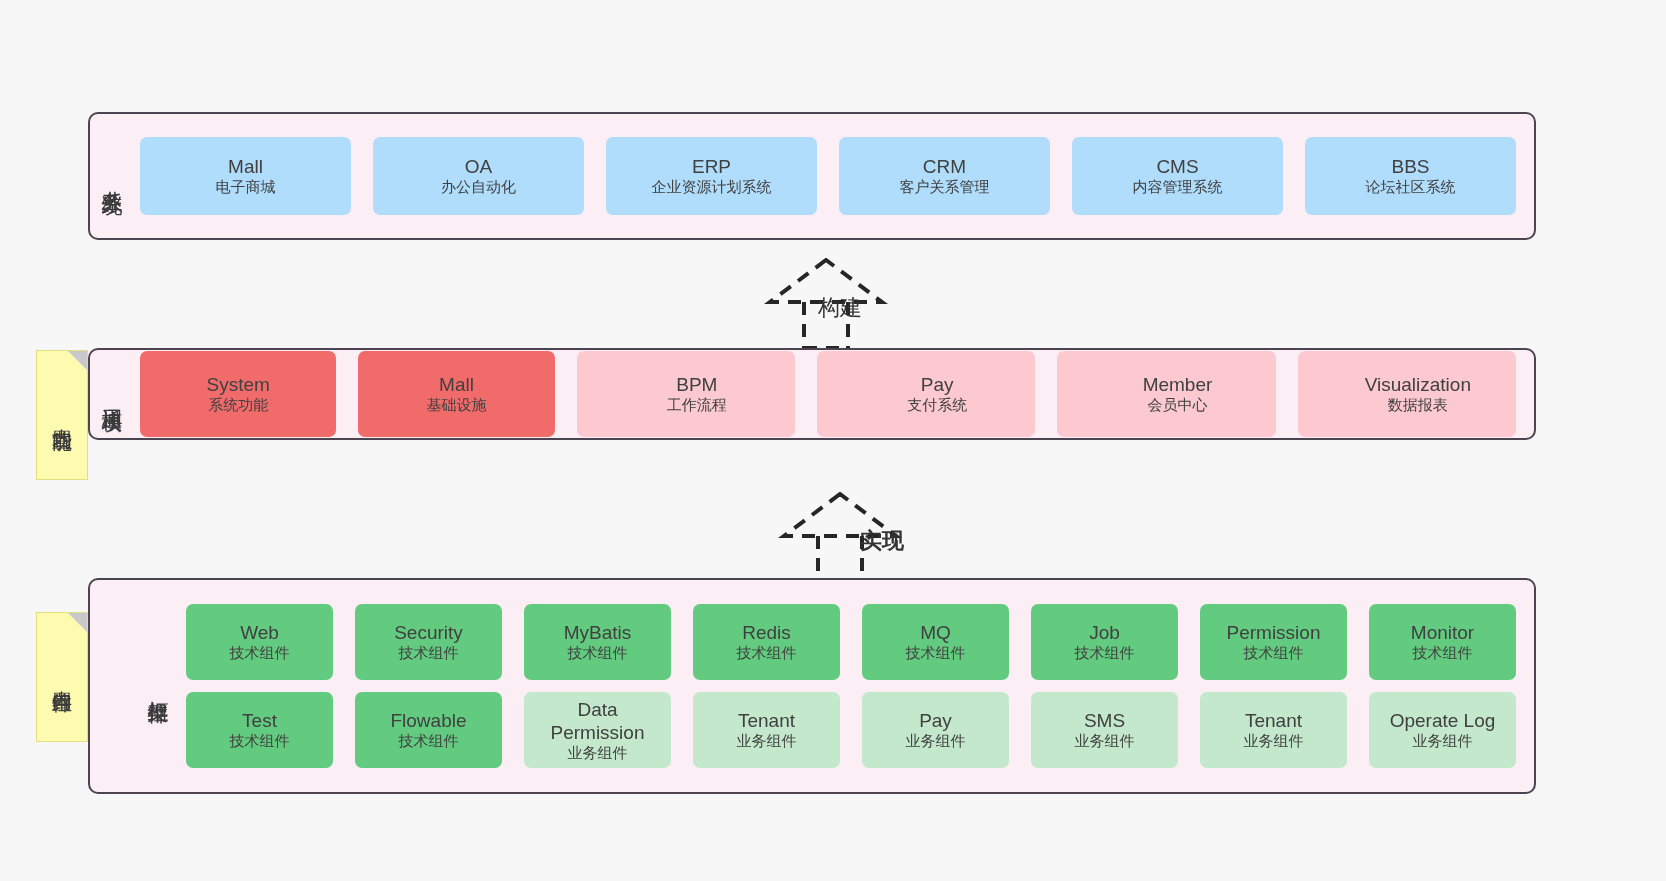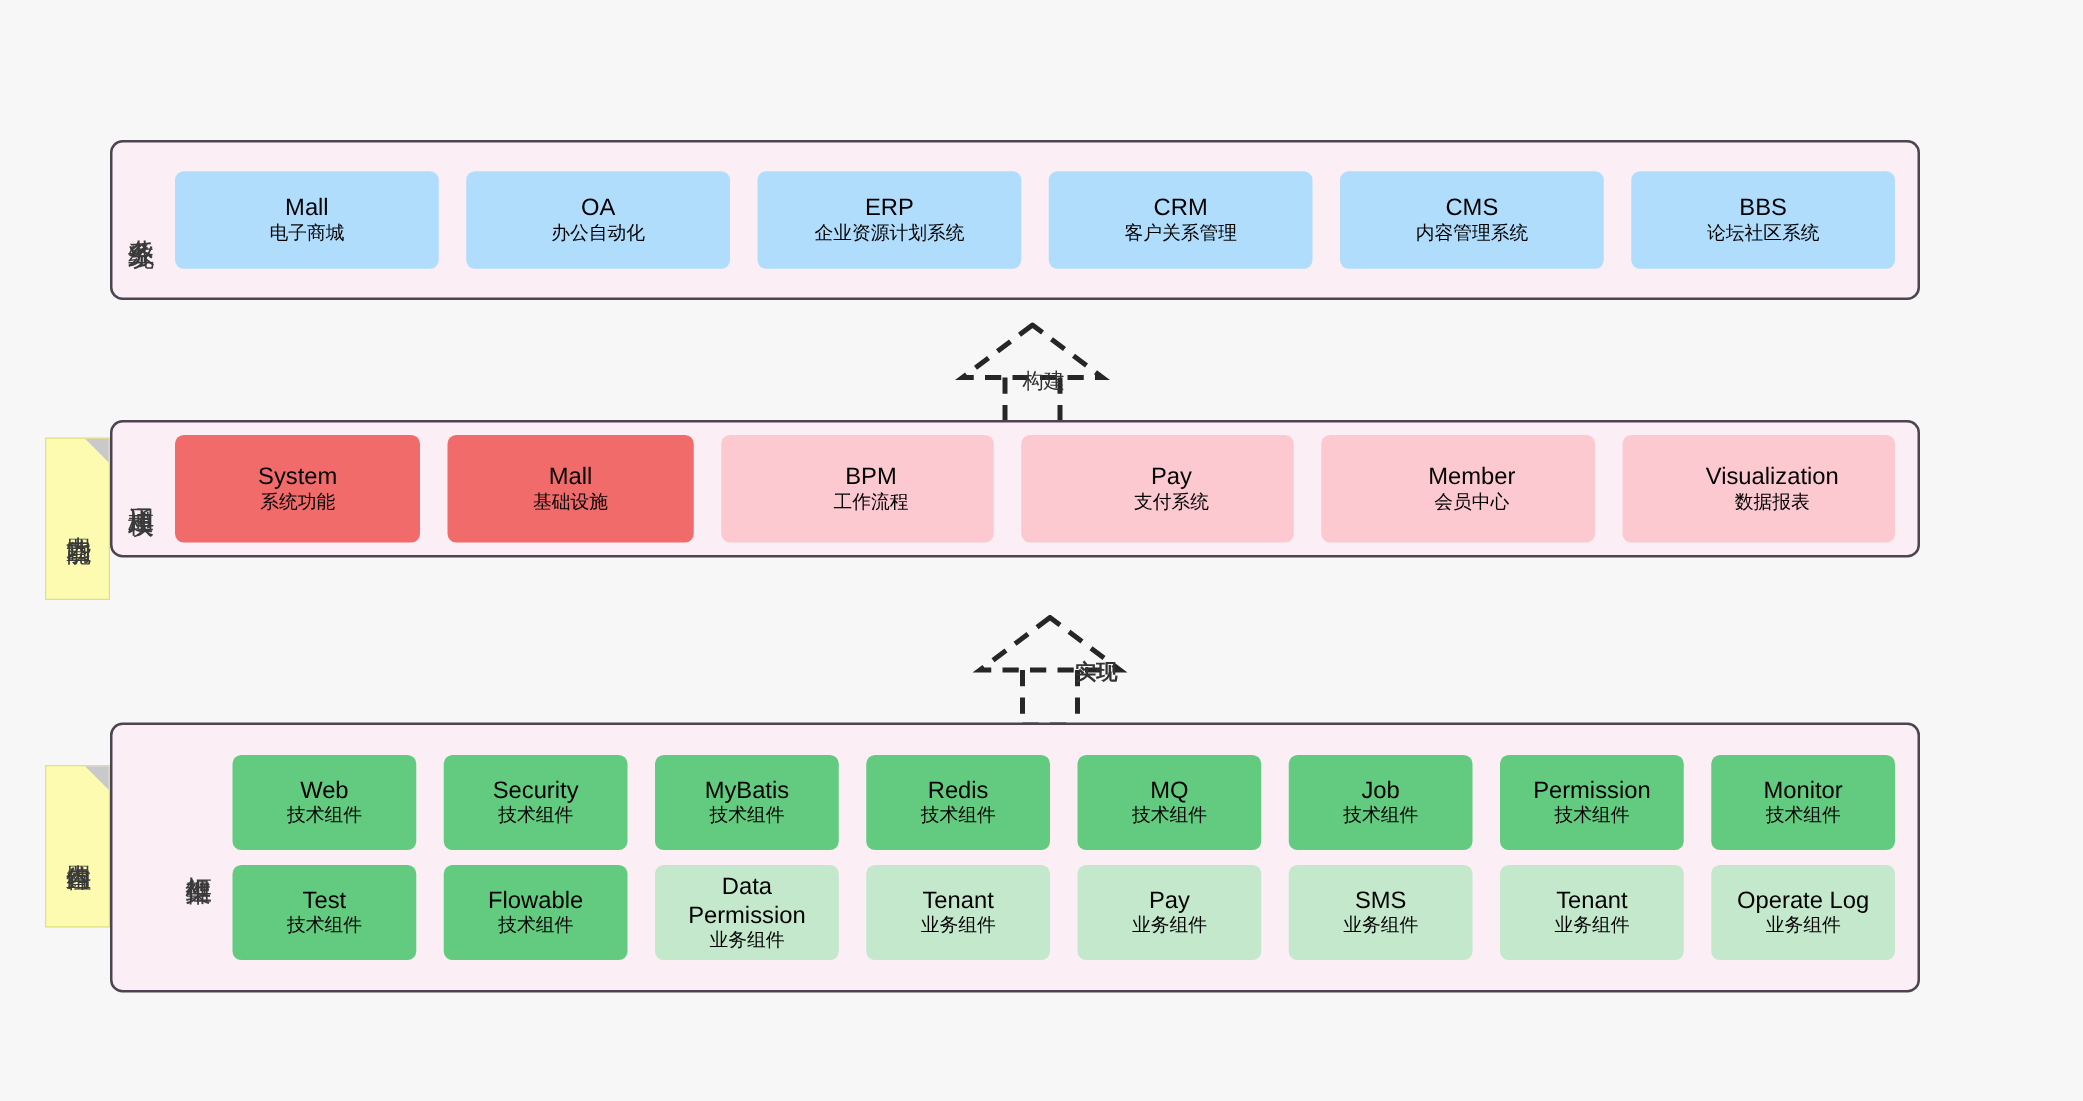--- a/index.html
+++ b/index.html
@@ -66,21 +66,21 @@
     box-sizing: border-box;
     flex: 1 1 0;
     min-width: 0;
     border-radius: 7px;
     display: flex;
     flex-direction: column;
     align-items: center;
     justify-content: center;
     text-align: center;
     padding: 6px 6px;
-    color: #000000;
+    color: #404040;
     line-height: 1.22;
     user-select: none;
   }
   .card .t1 { font-size: 19px; }
   .card .t2 { font-size: 15px; }
 
   .h-sys  { height: 78px; }
   .h-mod  { height: 86px; }
   .h-comp { height: 76px; }
 
@@ -130,21 +130,21 @@
     clip-path: polygon(0 0, 100% 0, 100% 100%);
   }
 
   
   .arrow {
     position: absolute;
     pointer-events: none;
   }
   .arrow-label {
     position: absolute;
-    font-size: 17px;
+    font-size: 22px;
     color: #333333;
     background: transparent;
     white-space: nowrap;
     user-select: none;
   }
 </style>
 </head>
 <body>
 
 <div id="canvas">
@@ -184,21 +184,21 @@
   <svg class="arrow" style="left:756px; top:258px; width:160px; height:90px;" viewBox="0 0 160 90">
     <path d="M 70 2 L 14 44 L 126 44 Z" fill="#f7f7f7" stroke="#262626" stroke-width="4" stroke-dasharray="13 9" stroke-linejoin="miter"></path>
     <path d="M 48 44 L 48 90 M 92 44 L 92 90 M 48 90 L 92 90" fill="none" stroke="#262626" stroke-width="4" stroke-dasharray="13 9"></path>
   </svg>
   <div class="arrow-label" style="left:818px; top:293px;">构建</div>
 
   <div class="note" style="left:36px; top:350px; height:130px;">
     <span>内置功能</span>
   </div>
 
-  <div class="layer" id="layer-modules" style="left:88px; top:336px; width:1448px; height:110px;">
+  <div class="layer" id="layer-modules" style="left:88px; top:348px; width:1448px; height:92px;">
     <div class="layer-title">通用模块</div>
     <div class="layer-body">
       <div class="row">
         <div class="card h-mod c-red">
           <span class="t1">System</span>
           <span class="t2">系统功能</span>
         </div>
         <div class="card h-mod c-red">
           <span class="t1">Mall</span>
           <span class="t2">基础设施</span>

